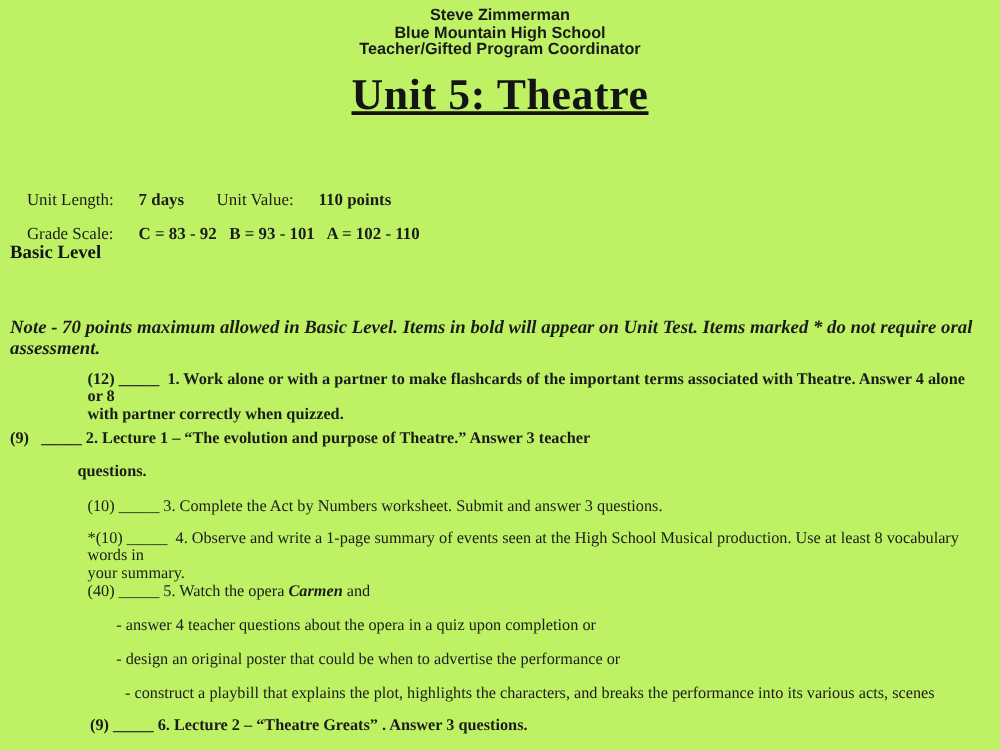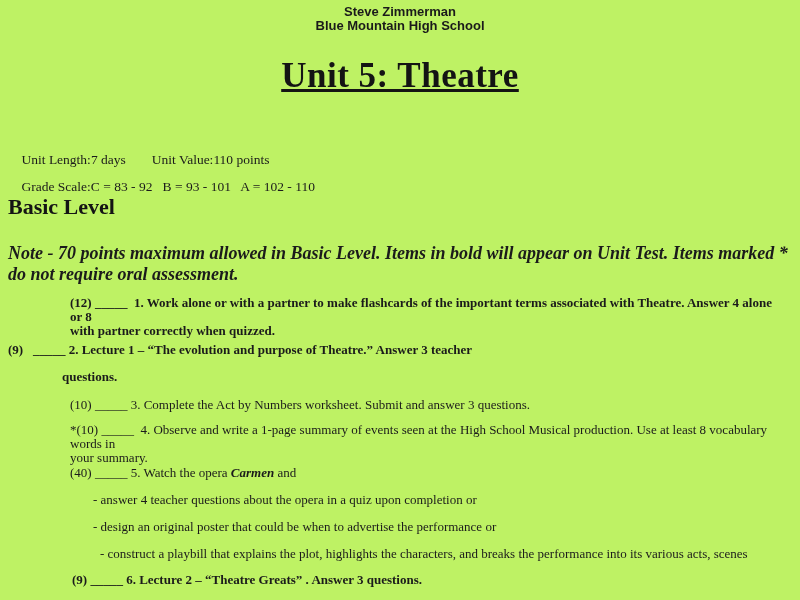--- a/index.html
+++ b/index.html
@@ -43,37 +43,37 @@
     color: #141414;
   }
   .info-line {
     left: 8px;
     font-size: 13.5px;
     white-space: pre-wrap;
   }
   .unit-info  { top: 136px; }
   .grade-info { top: 163px; }
   .info-gap { margin-left: 26px; }
-  .val-gap  { margin-left: 0; }
+  .val-gap  { margin-left: 20px; font-weight: bold; }
 
   .section-heading {
     top: 194px;
     left: 8px;
-    font-size: 22px;
+    font-size: 15px;
     font-weight: bold;
     margin: 0;
     color: #141414;
   }
   .note-line {
-    top: 243px;
+    top: 254px;
     left: 8px;
     width: 784px;
     font-weight: bold;
     font-style: italic;
-    font-size: 18px;
+    font-size: 15px;
     white-space: pre-wrap;
   }
 
   .task {
     line-height: 14px;
     white-space: pre-wrap;
     margin: 0;
   }
   .bold { font-weight: bold; }
   .italic { font-style: italic; font-weight: bold; }
@@ -90,20 +90,21 @@
   .item-6  { top: 573px; left: 72px;  width: 710px; }
 </style>
 </head>
 <body>
 
 <div class="page">
 
   <div class="abs doc-header">
     <div>Steve Zimmerman</div>
     <div>Blue Mountain High School</div>
+    <div>Teacher/Gifted Program Coordinator</div>
   </div>
 
   <h1 class="abs doc-title">Unit 5: Theatre</h1>
 
   <div class="abs info-line unit-info">
     <span>Unit Length:</span><span class="val-gap">7 days</span><span class="info-gap">Unit Value:</span><span class="val-gap">110 points</span>
   </div>
 
   <div class="abs info-line grade-info">
     <span>Grade Scale:</span><span class="val-gap">C = 83 - 92   B = 93 - 101   A = 102 - 110</span>

